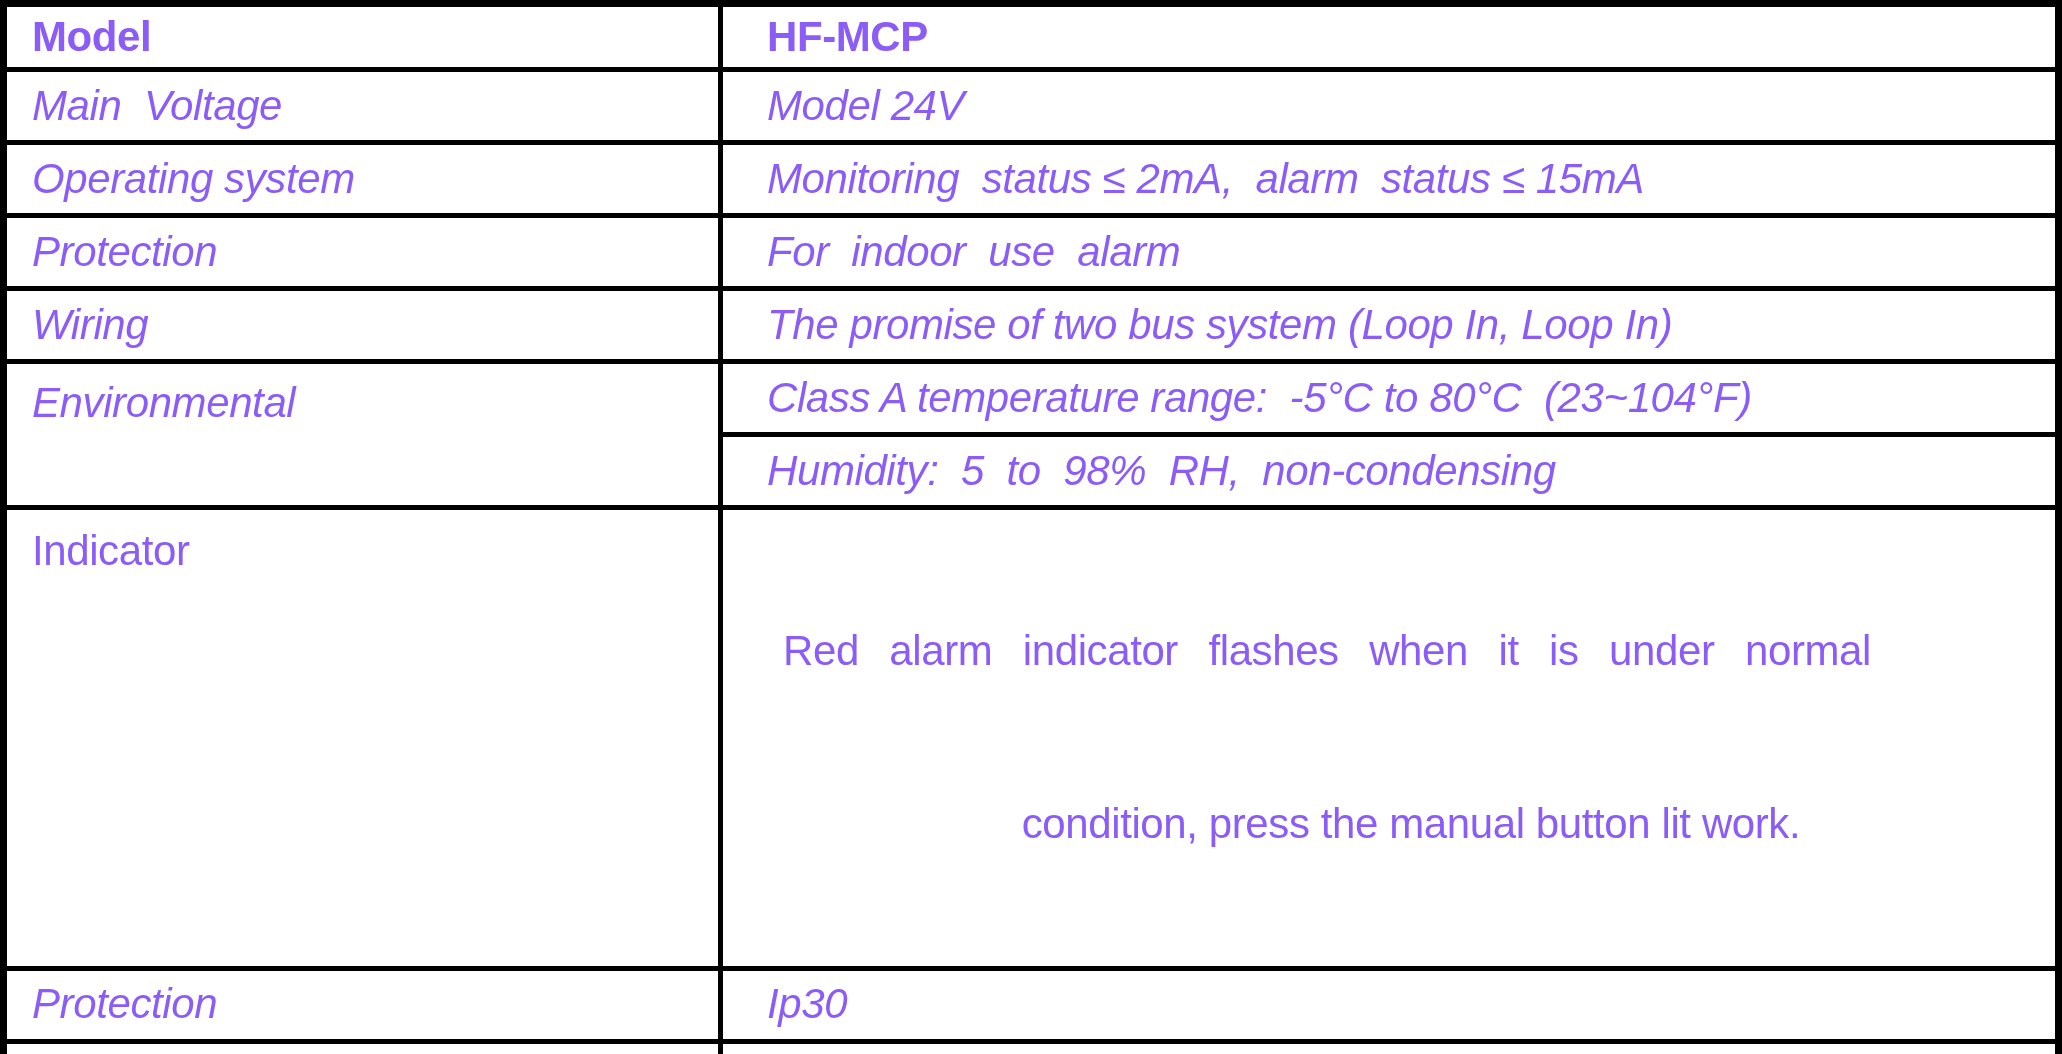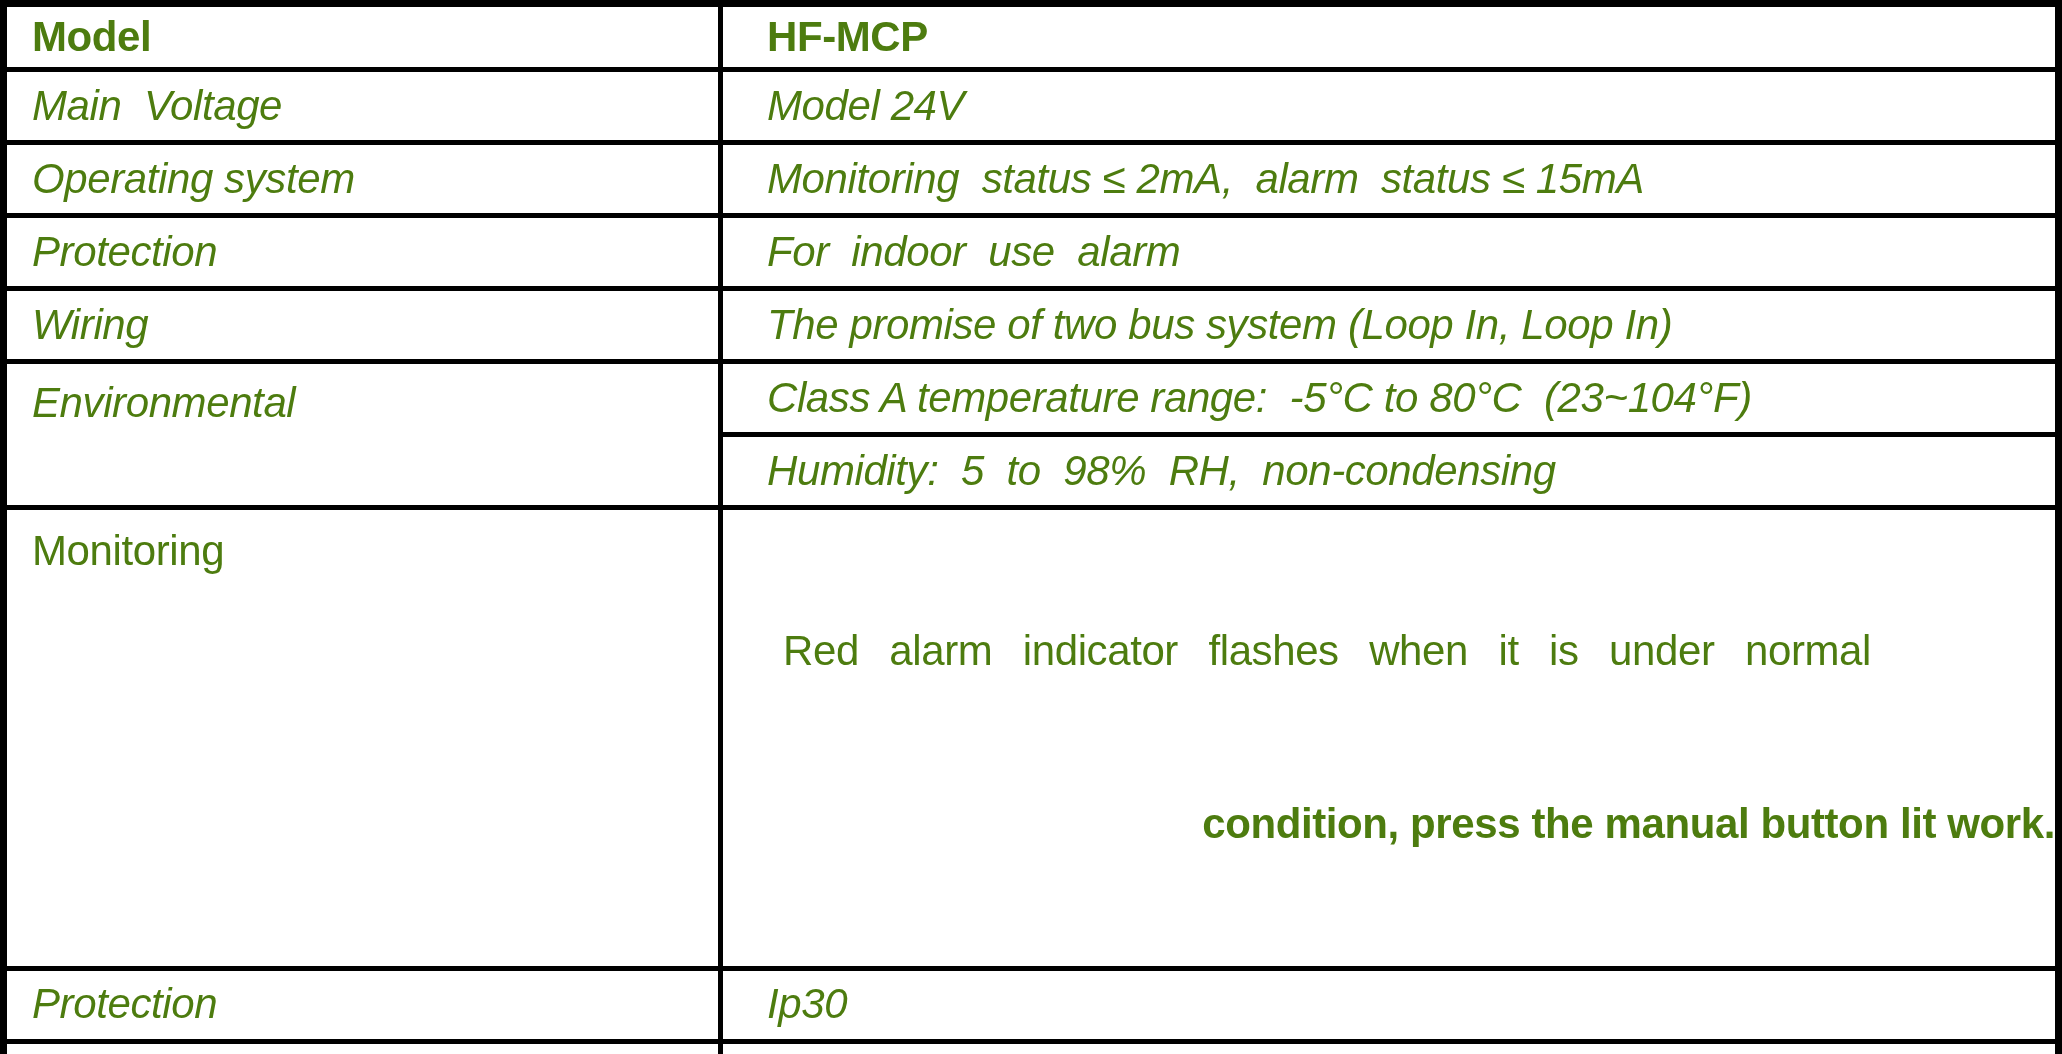--- a/index.html
+++ b/index.html
@@ -18,43 +18,42 @@
   }
   table.spec, table.spec td {
     border: 5px solid #000000;
   }
   table.spec {
     border-width: 7px;
   }
   td {
     font-size: 42px;
     line-height: 1.3;
-    color: #4d7c0f;
+    color: #8b5cf6;
     letter-spacing: -0.4px;
     vertical-align: middle;
     white-space: pre-wrap;
     overflow: hidden;
     padding: 0;
   }
   td.label-cell { padding-left: 25px; }
   td.value-cell { padding-left: 44px; }
   tr.row-header td { height: 60px; font-weight: bold; }
   tr.row-std td { height: 68px; font-style: italic; }
   tr.row-indicator td { height: 138px; }
   .justify-line {
     width: 1088px;
     text-align: justify;
     text-align-last: justify;
     line-height: 64px;
     margin-left: 16px;
   }
   .plain-line {
-    text-align: right;
+    text-align: center;
     line-height: 64px;
-    font-weight: bold;
   }
 </style>
 </head>
 <body>
 
 <table class="spec">
   <colgroup>
     <col style="width:717px">
     <col>
   </colgroup>
@@ -86,21 +85,21 @@
 
     <tr class="row-std">
       <td class="label-cell" rowspan="2" style="vertical-align: top; padding-top: 12px;">Environmental</td>
       <td class="value-cell">Class A temperature range:  -5°C to 80°C  (23~104°F)</td>
     </tr>
     <tr class="row-std">
       <td class="value-cell">Humidity:  5  to  98%  RH,  non-condensing</td>
     </tr>
 
     <tr class="row-indicator">
-      <td class="label-cell" style="vertical-align: top; padding-top: 14px;">Monitoring</td>
+      <td class="label-cell" style="vertical-align: top; padding-top: 14px;">Indicator</td>
       <td class="value-cell">
         <div class="justify-line">Red alarm indicator flashes when it is under normal</div>
         <div class="plain-line">condition, press the manual button lit work.</div>
       </td>
     </tr>
 
     <tr class="row-std">
       <td class="label-cell">Protection</td>
       <td class="value-cell">Ip30</td>
     </tr>

